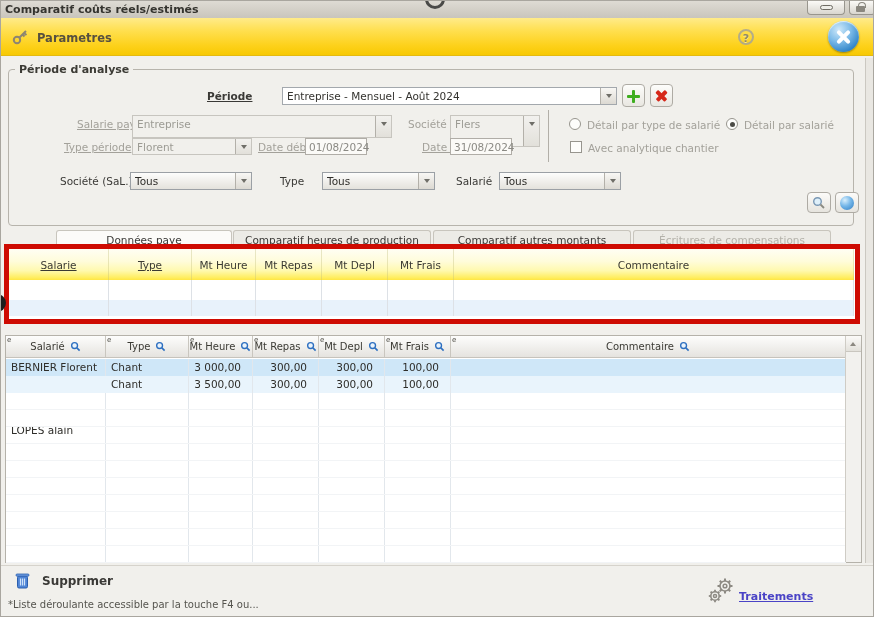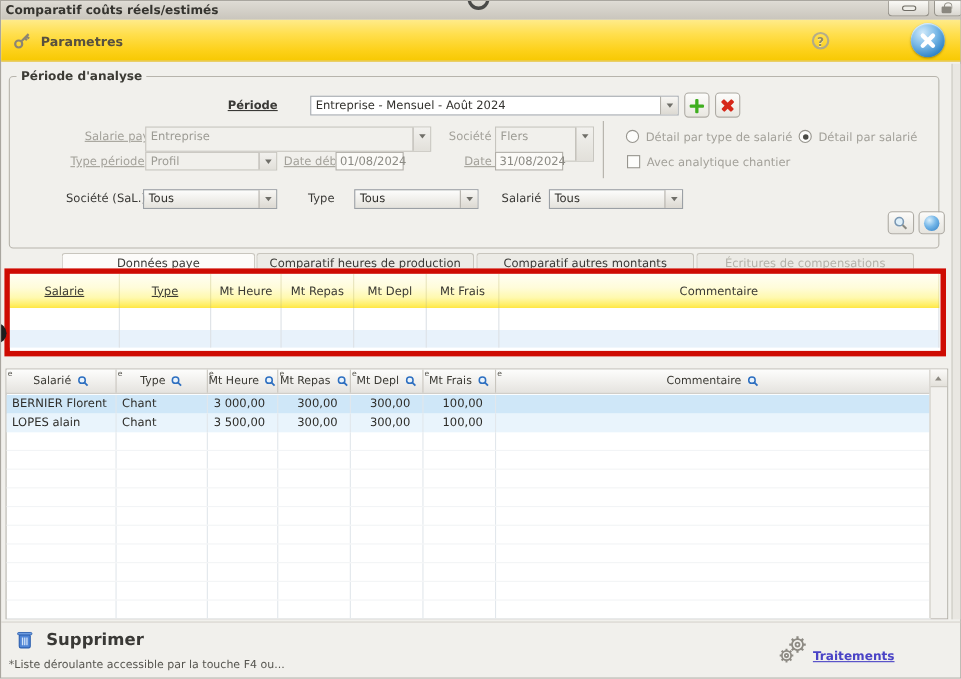--- a/index.html
+++ b/index.html
@@ -112,21 +112,21 @@
   .grid-row.alt { background:#e9f4fc; }
   .grid-row.filler { border-bottom:1px solid #f2f4f6; }
   .vscroll { position:absolute; right:0; top:0; width:16px; height:226px; background:#f2f1ee; border-left:1px solid #cfccc5; }
   .vscroll .up { position:absolute; left:0; top:0; width:15px; height:16px; background:linear-gradient(180deg,#fbfaf8,#e3e1db);
     border-bottom:1px solid #c9c6bf; text-align:center; }
   .vscroll .up:after { content:""; position:absolute; left:4px; top:6px; border-left:3.5px solid transparent; border-right:3.5px solid transparent; border-bottom:4.5px solid #8b8880; }
 
   
   .footline { position:absolute; left:0px; top:564px; width:874px; height:1px; background:#d6d3cc; }
   .supprimer { position:absolute; left:14px; top:571px; display:flex; align-items:center; gap:12px; }
-  .supprimer .txt { font-weight:bold; font-size:15px; color:#3a3936; }
+  .supprimer .txt { font-weight:bold; font-size:12px; color:#3a3936; }
   .note { position:absolute; left:7px; top:598px; font-size:10px; color:#55544e; }
   .traitements { position:absolute; left:706px; top:576px; display:flex; align-items:center; }
   .traitements .txt { font-weight:bold; font-size:11px; color:#4a43c6; text-decoration:underline; margin-left:2px; margin-top:10px; }
 
   .right-strip { position:absolute; left:864px; top:57px; width:10px; height:505px; background:#e9e7e2; border-left:1px solid #cbc8c1; }
 </style>
 </head>
 <body>
 
 <div class="window">
@@ -185,21 +185,21 @@
 
     <div class="vdivider" style="left:539px; top:40px; height:52px;"></div>
 
     <div class="radio" style="left:560px; top:48px;"></div>
     <span class="lbl dis" style="left:578px; top:49px;">Détail par type de salarié</span>
     <div class="radio on" style="left:717px; top:48px;"></div>
     <span class="lbl dis" style="left:735px; top:49px;">Détail par salarié</span>
 
     <span class="lbl dis link" style="left:55px; top:71px;">Type période</span>
     <div class="combo disabled" style="left:123px; top:68px; width:120px; height:17px;">
-      <span class="val">Profil</span>
+      <span class="val">Florent</span>
       <span class="dd"></span>
     </div>
     <span class="lbl dis link" style="left:249px; top:71px;">Date début</span>
     <div class="datebox" style="left:296px; top:68px; width:62px;">01/08/2024</div>
     <span class="lbl dis link" style="left:413px; top:71px;">Date fin</span>
     <div class="datebox" style="left:441px; top:68px; width:62px;">31/08/2024</div>
 
     <div class="checkbox" style="left:561px; top:71px;"></div>
     <span class="lbl dis" style="left:579px; top:72px;">Avec analytique chantier</span>
 
@@ -331,21 +331,21 @@
         <div class="grid-row sel" style="top: 23px;">
           <div class="cell" style="flex: 0 0 100px;">BERNIER Florent</div>
           <div class="cell" style="flex: 0 0 83px;">Chant</div>
           <div class="cell num" style="flex: 0 0 64px;">3 000,00</div>
           <div class="cell num" style="flex: 0 0 66px;">300,00</div>
           <div class="cell num" style="flex: 0 0 66px;">300,00</div>
           <div class="cell num" style="flex: 0 0 66px;">100,00</div>
           <div class="cell" style="flex: 1 1 auto;"></div>
         </div>
         <div class="grid-row alt" style="top: 40px;">
-          <div class="cell" style="flex: 0 0 100px;">LOPES alain</div>
+          <div class="cell" style="flex: 0 0 100px; margin-top: 46px;">LOPES alain</div>
           <div class="cell" style="flex: 0 0 83px;">Chant</div>
           <div class="cell num" style="flex: 0 0 64px;">3 500,00</div>
           <div class="cell num" style="flex: 0 0 66px;">300,00</div>
           <div class="cell num" style="flex: 0 0 66px;">300,00</div>
           <div class="cell num" style="flex: 0 0 66px;">100,00</div>
           <div class="cell" style="flex: 1 1 auto;"></div>
         </div>
         <div class="grid-row filler" style="top: 57px;">
           <div class="cell" style="flex: 0 0 100px;"></div>
           <div class="cell" style="flex: 0 0 83px;"></div>

